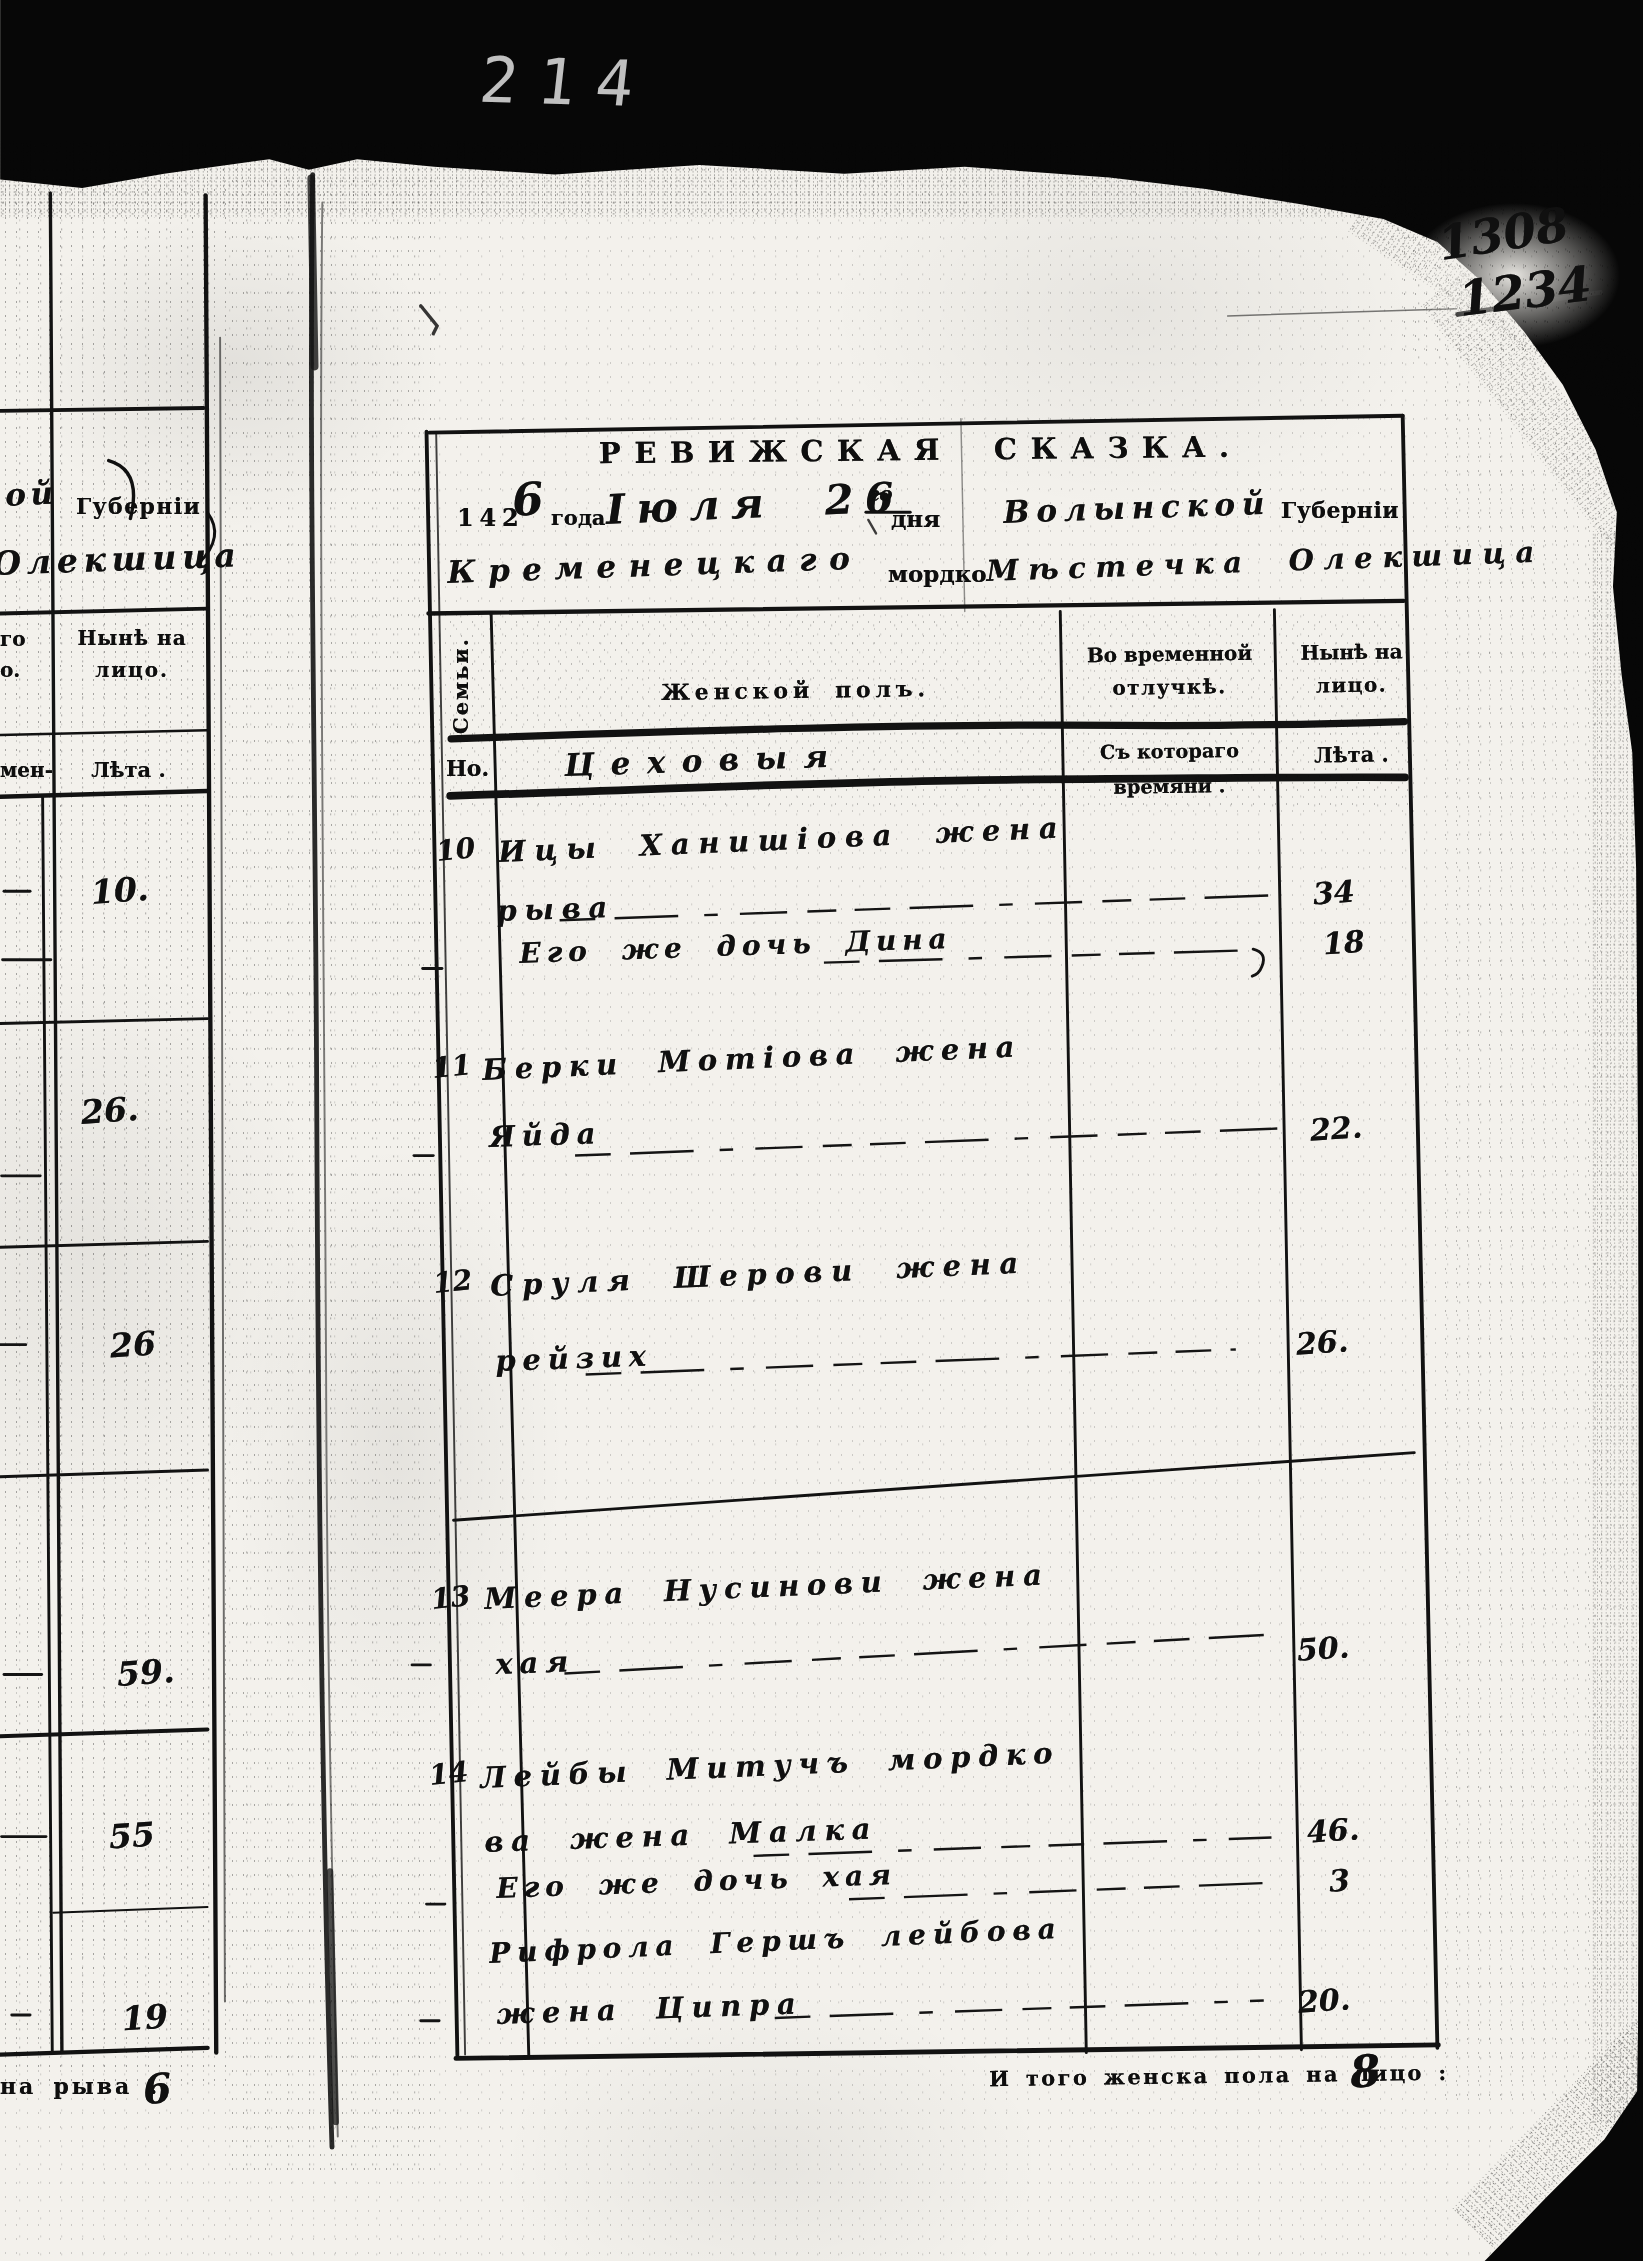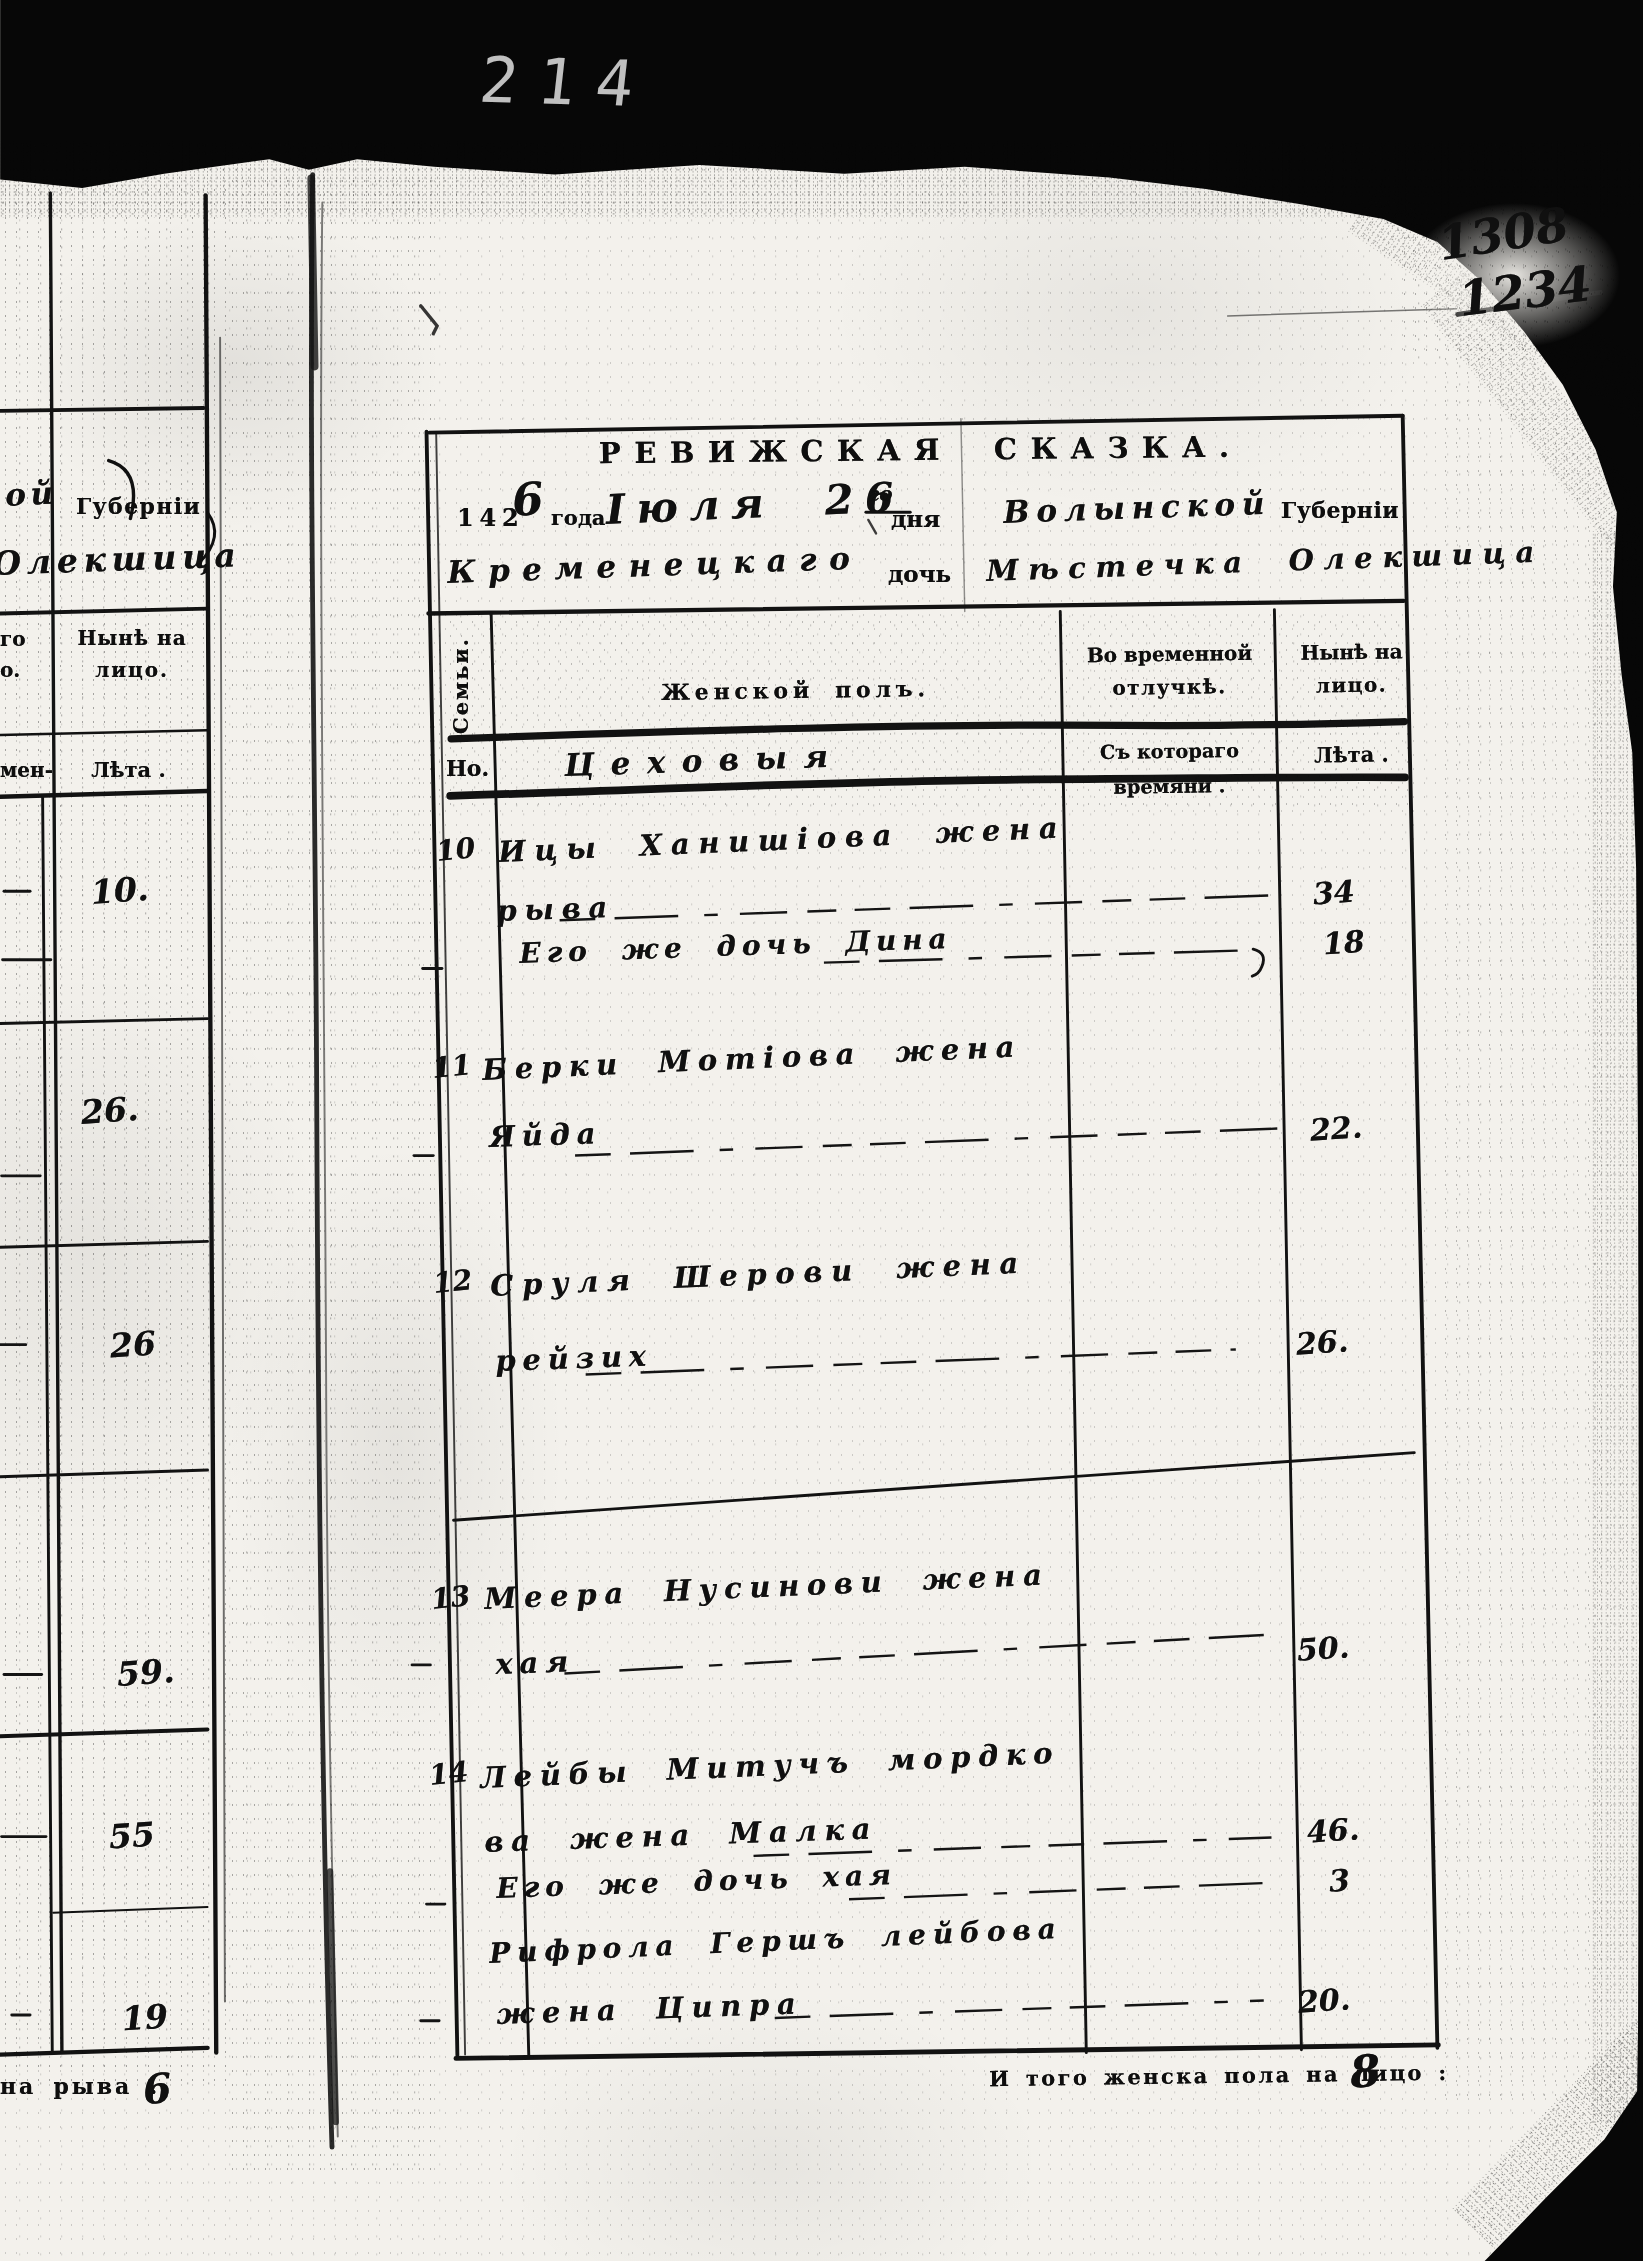--- a/index.html
+++ b/index.html
@@ -176,21 +176,21 @@
   <div class="abs print" style="left:457px;top:503px;font-size:24px;letter-spacing:5.8px;">142</div>
   <div class="abs hand" style="left:514px;top:474px;font-size:45px;transform:rotate(-4deg);">6</div>
   <div class="abs print" style="left:551px;top:505px;font-size:21px;">года</div>
   <div class="abs hand" style="left:607px;top:486px;font-size:41px;letter-spacing:11.6px;word-spacing:24px;transform:rotate(-2.5deg);">Іюля 26</div>
   <div class="abs hand" style="left:868px;top:482px;font-size:20px;">го</div>
   <div class="abs print" style="left:891px;top:505px;font-size:23px;text-align:center;">дня</div>
   <div class="abs hand" style="left:1004px;top:494px;font-size:31px;letter-spacing:6.8px;transform:rotate(-2deg);">Волынской</div>
   <div class="abs print" style="left:1281px;top:497px;font-size:22px;letter-spacing:0.5px;">Губернiи</div>
 
   <div class="abs hand" style="left:448px;top:554px;font-size:31px;letter-spacing:12.5px;transform:rotate(-2deg);">Кременецкаго</div>
-  <div class="abs print" style="left:888px;top:560px;font-size:23px;">дочь</div>
+  <div class="abs print" style="left:888px;top:560px;font-size:23px;">мордко</div>
   <div class="abs hand" style="left:987px;top:554px;font-size:29px;letter-spacing:9.6px;word-spacing:17.4px;transform:rotate(-2deg);">Мѣстечка Олекшица</div>
 
   <div class="abs print vtext" style="left:404px;top:671px;width:116px;height:29px;font-size:21px;letter-spacing:1.9px;text-align:center;">Семьи.</div>
   <div class="abs print" style="left:446px;top:755px;font-size:22px;">Но.</div>
   <div class="abs print center" style="left:540px;top:677px;width:511px;font-size:22px;letter-spacing:4.8px;word-spacing:8.7px;transform:rotate(-.8deg);">Женской полъ.</div>
   <div class="abs hand" style="left:565px;top:747px;font-size:31px;letter-spacing:16.4px;transform:rotate(-2deg);">Цеховыя</div>
   <div class="abs print center" style="left:1074px;top:642px;width:191px;font-size:20px;transform:rotate(-.8deg);">Во временной</div>
   <div class="abs print center" style="left:1074px;top:675px;width:191px;font-size:20px;letter-spacing:1.4px;transform:rotate(-.8deg);">отлучкѣ.</div>
   <div class="abs print center" style="left:1289px;top:640px;width:125px;font-size:20px;transform:rotate(-.8deg);">Нынѣ на</div>
   <div class="abs print center" style="left:1289px;top:673px;width:125px;font-size:20px;letter-spacing:1.4px;transform:rotate(-.8deg);">лицо.</div>

